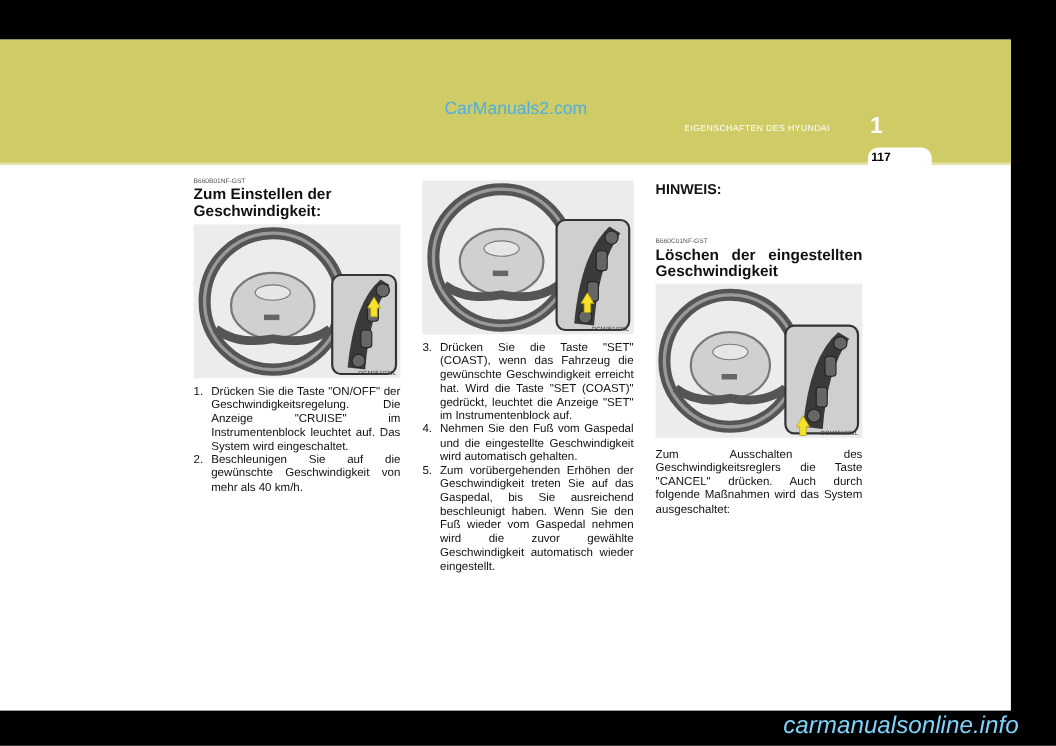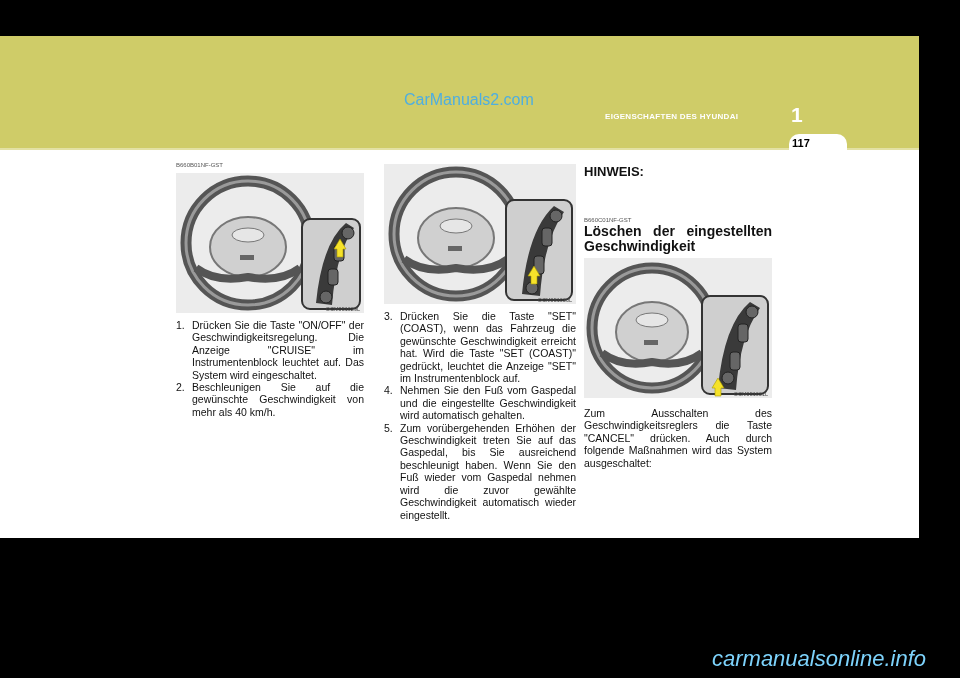--- a/index.html
+++ b/index.html
@@ -1,22 +1,22 @@
 <!DOCTYPE html>
 <html><head>
   <meta charset="utf-8">
   <style>
     html, body { margin:0; padding:0; }
     body { width:960px; height:678px; background:#000; position:relative; overflow:hidden;
            font-family:"Liberation Sans", sans-serif; }
-    .page { position:absolute; left:0; top:36px; width:919px; height:502px; background:#fff; }
+    .page { position:absolute; left:0; top:36px; width:919px; height:610px; background:#fff; }
     .band { position:absolute; left:0; top:0; width:919px; height:112px; background:#cfcc68; }
     .band-line { position:absolute; left:0; top:112px; width:919px; height:2px; background:#e3e1a4; }
     .watermark-top { position:absolute; left:404px; top:55px; font-size:16px; color:#4eaee0; }
-    .chapter-title { position:absolute; left:605px; top:76px; font-size:8px; font-weight:bold; color:#fff; letter-spacing:0.3px; }
+    .chapter-title { position:absolute; left:622px; top:76px; font-size:8px; font-weight:normal; color:#fff; letter-spacing:0.3px; }
     .chapter-num { position:absolute; left:791px; top:67px; font-size:21px; font-weight:bold; color:#fff; }
     .page-tab { position:absolute; left:789px; top:98px; width:58px; height:18px; background:#fff; border-radius:10px 10px 0 0; }
     .page-num { position:absolute; left:792px; top:101px; font-size:11px; font-weight:bold; color:#000; }
 
     .col { position:absolute; top:0; }
     .code { font-size:6px; color:#555; }
     .heading { font-size:14px; font-weight:bold; color:#111; line-height:15px; }
     .heading.spread { text-align:justify; text-align-last:left; }
     .fig { position:relative; background:#ececec; }
     .fig-code { position:absolute; right:4px; bottom:1px; font-size:5.5px; color:#444; }
@@ -36,20 +36,21 @@
   <div class="band"></div>
   <div class="band-line"></div>
   <div class="watermark-top">CarManuals2.com</div>
   <div class="chapter-title">EIGENSCHAFTEN DES HYUNDAI</div>
   <div class="chapter-num">1</div>
   <div class="page-tab"></div>
   <div class="page-num">117</div>
 
   <div class="col" style="left:176px; top:126px; width:188px;">
     <div class="code">B660B01NF-GST</div>
+    <div class="heading" style="margin-top:1px;">Zum Einstellen der Geschwindigkeit:</div>
     <div class="fig" style="width:188px; height:140px; margin-top:5px;">
       <svg width="188" height="140" viewBox="0 0 188 140">
         <circle cx="72" cy="70" r="62" fill="none" stroke="#555" stroke-width="11"></circle>
         <circle cx="72" cy="70" r="62" fill="none" stroke="#9a9a9a" stroke-width="3"></circle>
         <ellipse cx="72" cy="74" rx="38" ry="30" fill="#d0d0d0" stroke="#777" stroke-width="2"></ellipse>
         <ellipse cx="72" cy="62" rx="16" ry="7" fill="#e6e6e6" stroke="#777"></ellipse>
         <rect x="64" y="82" width="14" height="5" fill="#666"></rect>
         <path d="M20 95 Q40 110 72 104 Q104 110 124 95" stroke="#555" stroke-width="8" fill="none"></path>
         <rect x="126" y="46" width="58" height="90" rx="8" fill="#cfcfcf" stroke="#333" stroke-width="2"></rect>
         <path d="M140 130 Q146 70 170 50 L178 55 Q160 80 156 132 Z" fill="#3a3a3a"></path>
@@ -86,21 +87,21 @@
       </svg>
       <div class="fig-code">OCM051030L</div>
     </div>
     <ol class="list body-text" style="margin-top:6px;">
       <li><span class="num">3.</span><span>Drücken Sie die Taste "SET" (COAST), wenn das Fahrzeug die gewünschte Geschwindigkeit erreicht hat. Wird die Taste "SET (COAST)" gedrückt, leuchtet die Anzeige "SET" im Instrumentenblock auf.</span></li>
       <li><span class="num">4.</span><span>Nehmen Sie den Fuß vom Gaspedal und die eingestellte Geschwindigkeit wird automatisch gehalten.</span></li>
       <li><span class="num">5.</span><span>Zum vorübergehenden Erhöhen der Geschwindigkeit treten Sie auf das Gaspedal, bis Sie ausreichend beschleunigt haben. Wenn Sie den Fuß wieder vom Gaspedal nehmen wird die zuvor gewählte Geschwindigkeit automatisch wieder eingestellt.</span></li>
     </ol>
   </div>
 
-  <div class="col" style="left:584px; top:128px; width:188px;">
+  <div class="col" style="left:596px; top:128px; width:188px;">
     <div class="note-title">HINWEIS:</div>
     <div class="code" style="margin-top:38px;">B660C01NF-GST</div>
     <div class="heading spread" style="margin-top:1px;">Löschen der eingestellten Geschwindigkeit</div>
     <div class="fig" style="width:188px; height:140px; margin-top:4px;">
       <svg width="188" height="140" viewBox="0 0 188 140">
         <circle cx="68" cy="70" r="60" fill="none" stroke="#555" stroke-width="11"></circle>
         <circle cx="68" cy="70" r="60" fill="none" stroke="#9a9a9a" stroke-width="3"></circle>
         <ellipse cx="68" cy="74" rx="36" ry="30" fill="#d0d0d0" stroke="#777" stroke-width="2"></ellipse>
         <ellipse cx="68" cy="62" rx="16" ry="7" fill="#e6e6e6" stroke="#777"></ellipse>
         <rect x="60" y="82" width="14" height="5" fill="#666"></rect>

